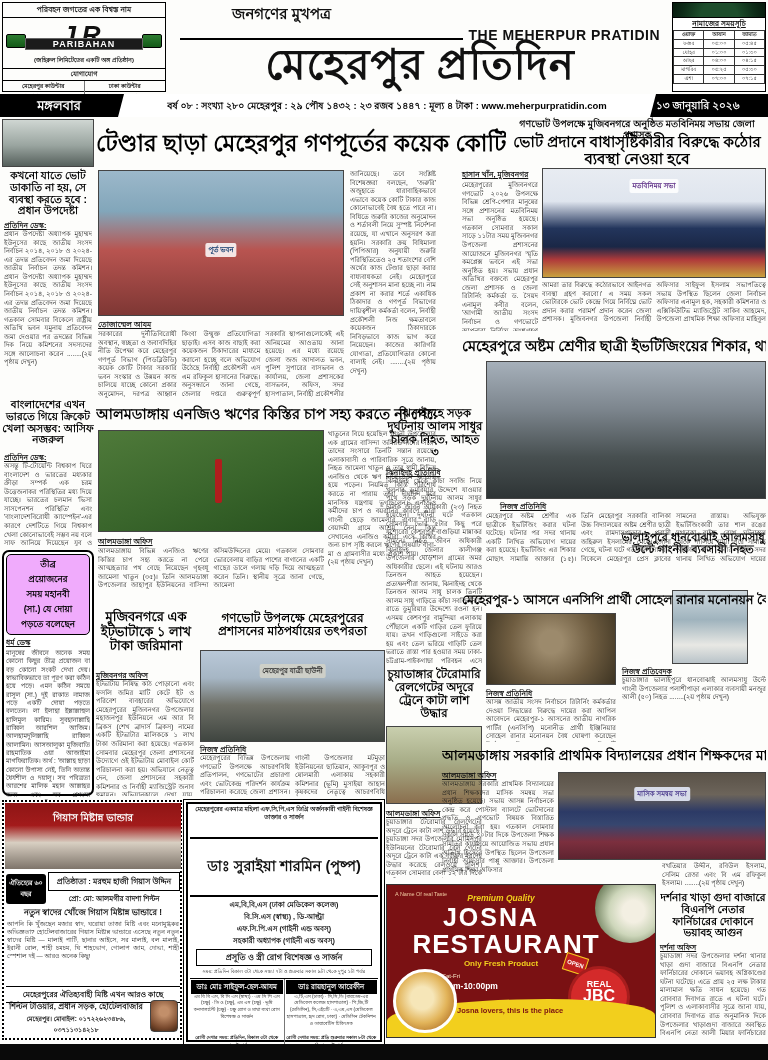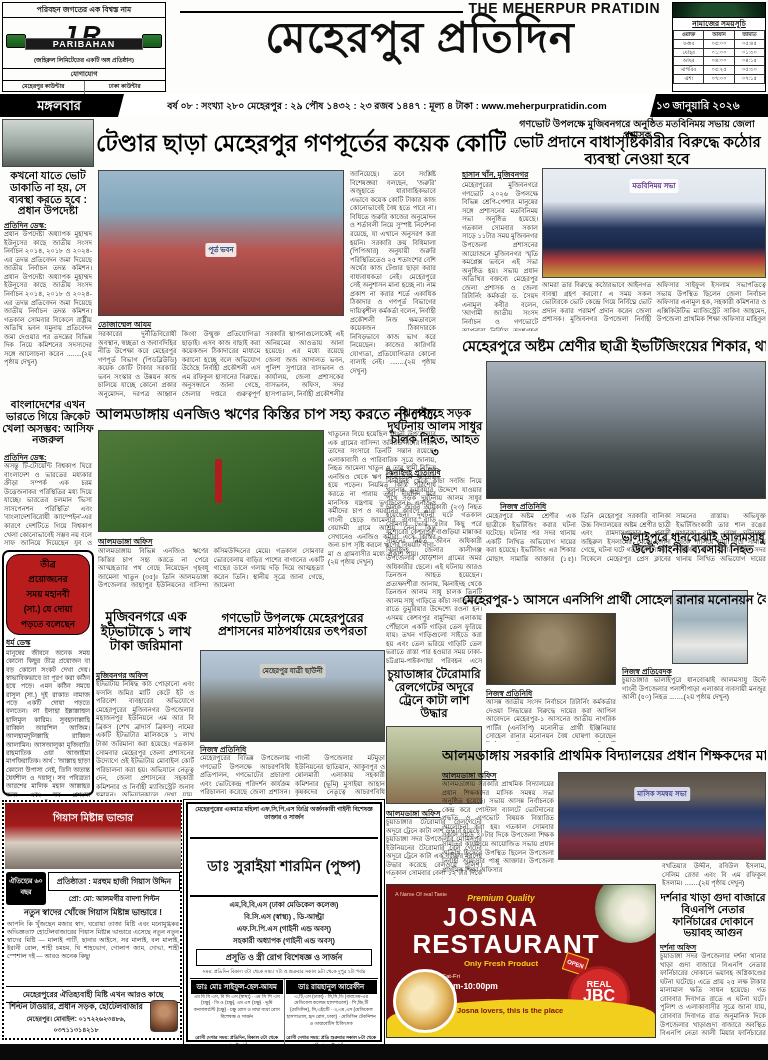--- a/index.html
+++ b/index.html
@@ -38,20 +38,21 @@
       <div style="font-size:6px;font-weight:bold;">০১৭১১-২০২৭৬৮</div>
     </div>
     <div style="flex:1;text-align:center;">
       <div style="font-size:5.8px;font-weight:bold;">ঢাকা কাউন্টার</div>
       <div style="font-size:6px;font-weight:bold;">০১৭৬৭-১৮০১৬৫</div>
     </div>
   </div>
 </div>
 
 <div class="abs" style="left:172px;top:0;width:496px;height:93px;">
+  <div style="font-size:15px;font-weight:bold;padding:2px 0 0 60px;">জনগণের মুখপত্র</div>
   <div style="display:flex;align-items:flex-end;padding:0 8px;">
     <div style="flex:1;border-bottom:2.5px solid #000;margin-bottom:3px;"></div>
     <div style="font-size:14px;font-weight:bold;padding-left:6px;letter-spacing:.5px;">THE MEHERPUR PRATIDIN</div>
   </div>
   <div style="font-size:42px;font-weight:bold;text-align:center;line-height:1.05;letter-spacing:1px;">মেহেরপুর প্রতিদিন</div>
 </div>
 
 <div class="abs" style="left:672px;top:2px;width:94px;height:90px;border:1.5px solid #000;background:#fff;">
   <div style="height:14px;background:radial-gradient(circle at 50% 120%, #1d4d2b 40%, #0e2c18 75%, #071a0e);border-bottom:1px solid #000;"></div>
   <div style="font-size:7.5px;font-weight:bold;text-align:center;text-decoration:underline;">নামাজের সময়সূচি</div>
@@ -99,21 +100,21 @@
 
 <div class="ph" style="left:2px;top:119px;width:92px;height:48px;background:linear-gradient(180deg,#cfd6d2,#9aa5a0 55%,#56605c);"></div>
 <div class="abs hl" style="left:2px;top:170px;width:92px;height:48px;font-size:10.5px;">কখনো যাতে ভোট ডাকাতি না হয়, সে ব্যবস্থা করতে হবে : প্রধান উপদেষ্টা</div>
 <div class="abs byline" style="left:4px;top:220px;width:88px;">প্রতিদিন ডেস্ক:</div>
 <div class="abs body-txt" style="left:4px;top:230px;width:88px;height:166px;">প্রধান উপদেষ্টা অধ্যাপক মুহাম্মদ ইউনূসের কাছে জাতীয় সংসদ নির্বাচন ২০১৪, ২০১৮ ও ২০২৪-এর তদন্ত প্রতিবেদন জমা দিয়েছে জাতীয় নির্বাচন তদন্ত কমিশন। প্রধান উপদেষ্টা অধ্যাপক মুহাম্মদ ইউনূসের কাছে জাতীয় সংসদ নির্বাচন ২০১৪, ২০১৮ ও ২০২৪-এর তদন্ত প্রতিবেদন জমা দিয়েছে জাতীয় নির্বাচন তদন্ত কমিশন। গতকাল সোমবার বিকেলে রাষ্ট্রীয় অতিথি ভবন যমুনায় প্রতিবেদন জমা দেওয়ার পর তদন্তের বিভিন্ন দিক নিয়ে কমিশনের সদস্যদের সঙ্গে আলোচনা করেন ........(২য় পৃষ্ঠায় দেখুন)</div>
 <div class="abs hl" style="left:2px;top:399px;width:92px;height:52px;font-size:10.5px;">বাংলাদেশের এখন ভারতে গিয়ে ক্রিকেট খেলা অসম্ভব: আসিফ নজরুল</div>
 <div class="abs byline" style="left:4px;top:452px;width:88px;">প্রতিদিন ডেস্ক:</div>
 <div class="abs body-txt" style="left:4px;top:462px;width:88px;height:84px;">অসন্তু টি-টোয়েন্টি বিশ্বকাপ ঘিরে বাংলাদেশ ও ভারতের মধ্যকার ক্রীড়া সম্পর্ক এক চরম উত্তেজনাকর পরিস্থিতির মধ্য দিয়ে যাচ্ছে। ভারতের চলমান 'ভিসা সাসপেনশন পরিস্থিতি' এবং 'বাংলাদেশবিরোধী ক্যাম্পেইন'-এর কারণে দেশটিতে গিয়ে বিশ্বকাপ খেলা কোনোভাবেই সম্ভব নয় বলে সাফ জানিয়ে দিয়েছেন যুব ও ক্রীড়া উপদেষ্টা আসিফ নজরুল। গতকাল সোমবার (১২ জানুয়ারি) বিকেলে বাংলাদেশ ফুটবল ফেডারেশন (বাফুফে) পরিদর্শন ........(২য় পৃষ্ঠায় দেখুন)</div>
 
 <div class="abs" style="left:2px;top:550px;width:92px;height:246px;border:2px solid #000;border-radius:7px;padding:2px;background:#fff;">
-  <div style="background:#b91c1c;border:1px solid #000;border-radius:13px;font-size:8.8px;font-weight:bold;text-align:center;padding:2px 14px;color:#000;">তীব্র প্রয়োজনের সময় মহানবী (সা.) যে দোয়া পড়তে বলেছেন</div>
+  <div style="background:#f0abfc;border:1px solid #000;border-radius:5px;font-size:8.8px;font-weight:bold;text-align:center;padding:2px 14px;color:#000;">তীব্র প্রয়োজনের সময় মহানবী (সা.) যে দোয়া পড়তে বলেছেন</div>
   <div class="byline" style="margin-top:2px;">ধর্ম ডেস্ক</div>
   <div class="body-txt" style="height:194px;font-size:6.4px;">মানুষের জীবনে অনেক সময় কোনো কিছুর তীব্র প্রয়োজন বা বড় কোনো সংকট দেখা দেয়। স্বাভাবিকভাবে তা পূরণ করা কঠিন হয়ে পড়ে। এমন কঠিন সময়ে রাসুল (সা.) দুই রাকাত নামাজ পড়ে একটি দোয়া পড়তে বলতেন। লা ইলাহা ইল্লাল্লাহুল হালিমুল কারিম। সুবহানাল্লাহি রাব্বিল আরশিল আজিম। আলহামদুলিল্লাহি রাব্বিল আলামিন। আসআলুকা মুজিবাতি রাহমাতিক ওয়া আজাইমা মাগফিরাতিক। অর্থ : 'আল্লাহ ছাড়া কোনো উপাস্য নেই, তিনি অত্যন্ত ধৈর্যশীল ও দয়ালু। সব পবিত্রতা আরশের মালিক মহান আল্লাহর জন্য এবং সব প্রশংসা জগৎসমূহের প্রতিপালক আল্লাহর জন্য।' ........(২য় পৃষ্ঠায় দেখুন)</div>
 </div>
 
 <div class="abs hl" style="left:96px;top:121px;width:410px;height:44px;font-size:23px;line-height:44px;white-space:nowrap;overflow:hidden;">টেণ্ডার ছাড়া মেহেরপুর গণপূর্তের কয়েক কোটি টাকার কাজ!</div>
 
 <div class="ph" style="left:98px;top:170px;width:246px;height:146px;background:linear-gradient(180deg,#9cb8ca 0%,#82a6ba 28%,#b85450 55%,#7e3734 100%);">
   <span class="sign" style="left:50%;top:55%;transform:translate(-50%,-50%);">পূর্ত ভবন</span>
 </div>
 <div class="abs byline" style="left:98px;top:319px;width:100px;">তোজাম্মেল আযম</div>
@@ -181,21 +182,21 @@
 <div class="abs body-txt" style="left:662px;top:862px;width:104px;height:28px;">বখতিয়ার উদ্দীন, রবিউল ইসলাম, সেলিম রেজা এবং বি এম রফিকুল ইসলাম। ........(২য় পৃষ্ঠায় দেখুন)</div>
 
 <div class="abs hl" style="left:660px;top:892px;width:106px;height:48px;font-size:10.5px;">দর্শনার খাড়া গুদা বাজারে বিএনপি নেতার ফার্নিচারের দোকানে ভয়াবহ আগুন</div>
 <div class="abs byline" style="left:660px;top:942px;width:90px;">দর্শনা অফিস</div>
 <div class="abs body-txt" style="left:660px;top:952px;width:106px;height:86px;">চুয়াডাঙ্গা সদর উপজেলার দর্শনা থানার খাড়া গুদা বাজারে বিএনপি নেতার ফার্নিচারের দোকানে ভয়াবহ অগ্নিকাণ্ডের ঘটনা ঘটেছে। এতে প্রায় ২৫ লক্ষ টাকার মালামাল ক্ষতি সাধন হয়েছে। গত রোববার দিবাগত রাতে এ ঘটনা ঘটে। পুলিশ ও এলাকাবাসীর সূত্রে জানা যায়, রোববার দিবাগত রাত অনুমানিক দিকে উপজেলার খাড়াগুদা বাজারে অবস্থিত বিএনপি নেতা আলী মিয়ার ফার্নিচারের দোকানে আগুন ধরে যায়। ........(২য় পৃষ্ঠায় দেখুন)</div>
 
 <div class="abs" style="left:2px;top:800px;width:180px;height:240px;border:2px dotted #000;background:#fff;">
   <div class="ph" style="left:1px;top:1px;width:176px;height:66px;background:linear-gradient(180deg,#8e1515 0%,#a31b1b 34%,#d8cfc2 60%,#7e746a 100%);border:none;">
     <span class="sign" style="left:50%;top:22%;transform:translate(-50%,-50%);background:transparent;color:#fff;font-size:10px;">গিয়াস মিষ্টান্ন ভান্ডার</span>
   </div>
-  <div style="position:absolute;left:2px;top:70px;width:174px;display:flex;gap:2px;">
+  <div style="position:absolute;left:2px;top:70px;width:174px;display:flex;gap:2px;align-items:center;">
     <div style="width:38px;background:#000;color:#fff;font-size:6.5px;font-weight:bold;text-align:center;padding:4px 1px;border-radius:3px;">ঐতিহ্যের ৬০ বছর</div>
     <div style="flex:1;">
       <div style="border:1.5px solid #000;font-size:7.8px;font-weight:bold;text-align:center;padding:2px 0;">প্রতিষ্ঠাতা : মরহুম হাজী গিয়াস উদ্দিন</div>
       <div style="font-size:7px;font-weight:bold;text-align:center;padding-top:2px;">প্রো: মো: আলমগীর বাদশা শিল্টন</div>
     </div>
   </div>
   <div style="position:absolute;left:2px;top:104px;width:174px;font-size:8.2px;font-weight:bold;text-align:center;">নতুন স্বাদের খোঁজে গিয়াস মিষ্টান্ন ভান্ডারে !</div>
   <div class="body-txt" style="position:absolute;left:3px;top:118px;width:172px;height:64px;font-size:6.2px;">আপনি কি খুঁজছেন মজার স্বাদ, ঘরোয়া তাজা মিষ্টি এবং মনোমুগ্ধকর অভিজ্ঞতা? হোটেলবাজারের গিয়াস মিষ্টান্ন ভান্ডারে এসেছে নতুন নতুন স্বাদের মিষ্টি — মালাই পার্টি, ছানার আইসে, সর মালাই, বল মালাই, ইরানী রোল, শাহী চমচম, ঘি শাহভোগ, গোলাপ জাম, দোভা, শাহী স্পেশাল দই — আরও অনেক কিছু!</div>
   <div style="position:absolute;left:2px;top:184px;width:174px;font-size:7.6px;font-weight:bold;text-align:center;border-top:1px solid #000;border-bottom:1px solid #000;padding:1px 0;">মেহেরপুরের ঐতিহ্যবাহী মিষ্টি এখন আরও কাছে</div>
   <div style="position:absolute;left:2px;top:198px;width:140px;font-size:8px;font-weight:bold;text-align:center;">শিল্টন টাওয়ার, প্রধান সড়ক, হোটেলবাজার</div>

